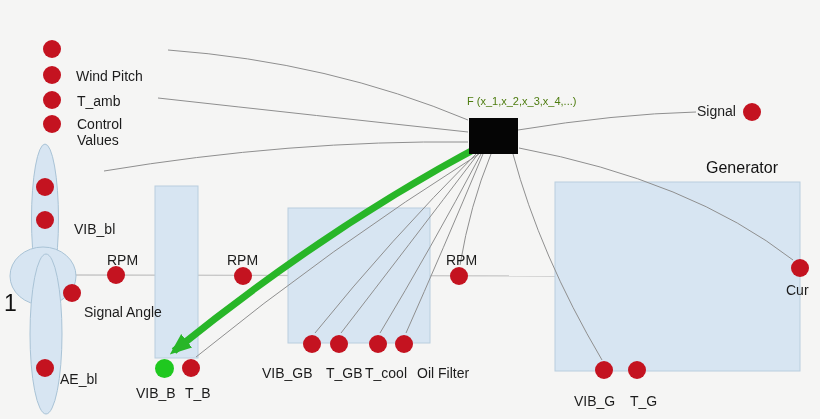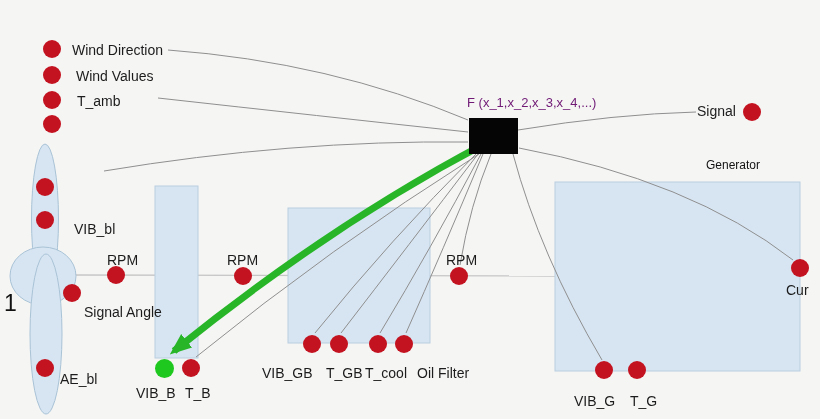--- a/index.html
+++ b/index.html
@@ -17,24 +17,24 @@
   .stage{
     position:relative;width:820px;height:419px;overflow:hidden;
     background:var(--bg);
   }
   svg.layer{position:absolute;left:0;top:0;}
   .lbl{
     position:absolute;font-size:14px;line-height:1.16;color:var(--ink);
     white-space:pre-line;
   }
   .title{
-    position:absolute;font-size:12px;line-height:1.12;color:#121212;
+    position:absolute;font-size:16px;line-height:1.12;color:#121212;
     white-space:pre-line;
   }
-  .flabel{position:absolute;font-size:13px;color:#701a75;white-space:nowrap;}
+  .flabel{position:absolute;font-size:11px;color:#4d7c0f;white-space:nowrap;}
   .edgechar{position:absolute;font-size:23px;color:#111;}
   .dot{
     position:absolute;width:18px;height:18px;border-radius:50%;
     background:var(--red);
   }
   .dot.green{width:19px;height:19px;background:var(--green);}
   .fblock{
     position:absolute;left:469px;top:118px;width:49px;height:36px;
     background:#050505;
   }
@@ -81,23 +81,24 @@
 
   <div class="fblock"></div>
   <div class="flabel" style="left:467px;top:95px">F (x_1,x_2,x_3,x_4,...)</div>
 
   <div class="title" style="left:706px;top:159px">Generator</div>
 
   <div class="dot" style="left:43px;top:40px"></div>
   <div class="dot" style="left:43px;top:66px"></div>
   <div class="dot" style="left:43px;top:91px"></div>
   <div class="dot" style="left:43px;top:115px"></div>
-  <div class="lbl" style="left:72px;top:42px">Wind Direction</div>
-  <div class="lbl" style="left:76px;top:68px">Wind Values</div>
+  <div class="lbl" style="left:76px;top:68px">Wind Pitch</div>
   <div class="lbl" style="left:77px;top:93px">T_amb</div>
+  <div class="lbl" style="left:77px;top:116px">Control
+Values</div>
 
   <div class="dot" style="left:36px;top:178px"></div>
   <div class="dot" style="left:36px;top:211px"></div>
   <div class="dot" style="left:63px;top:284px"></div>
   <div class="dot" style="left:36px;top:359px"></div>
   <div class="lbl" style="left:74px;top:221px">VIB_bl</div>
   <div class="lbl" style="left:84px;top:304px">Signal Angle</div>
   <div class="lbl" style="left:60px;top:371px">AE_bl</div>
   <div class="edgechar" style="left:4px;top:290px">1</div>
 

